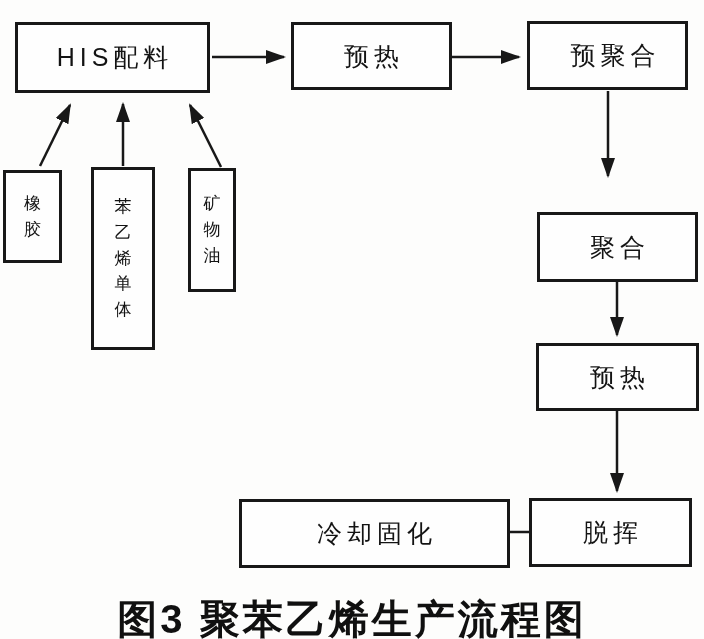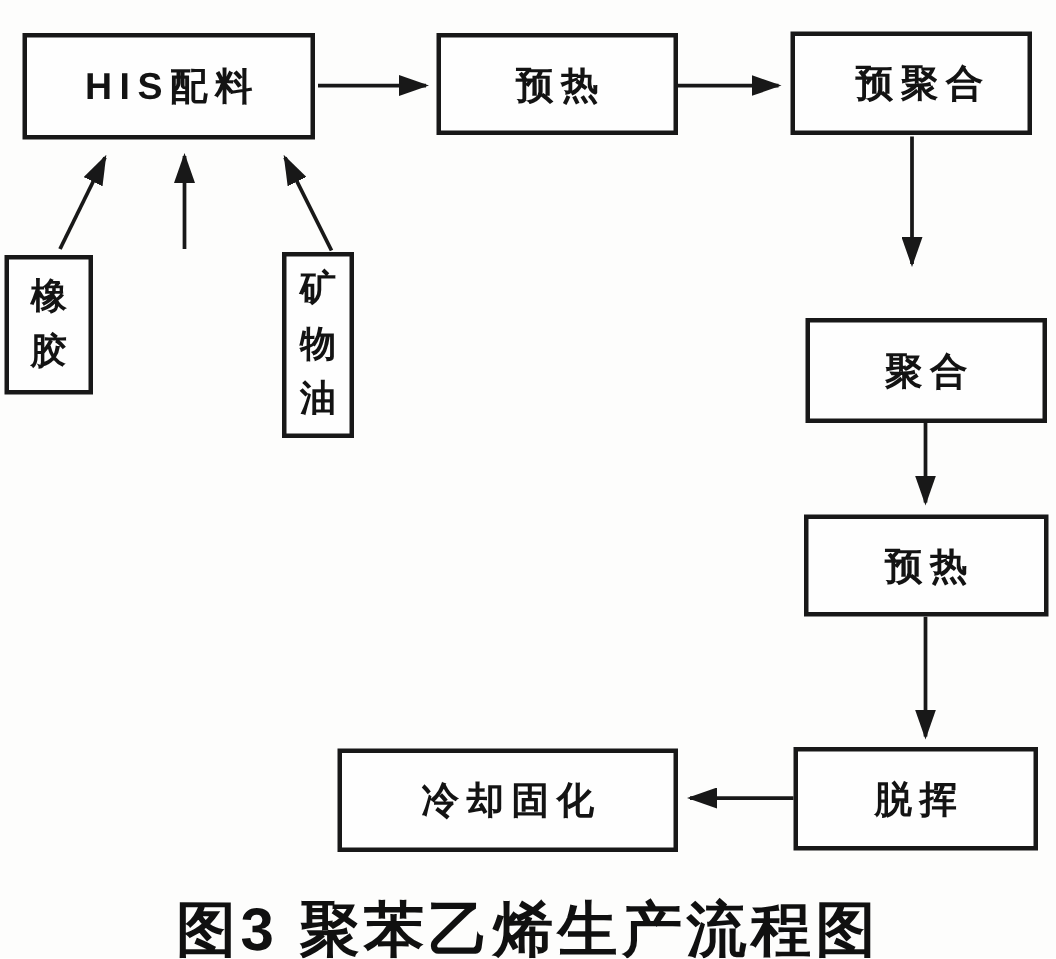--- a/index.html
+++ b/index.html
@@ -18,33 +18,32 @@
   }
   .node {
     position: absolute;
     box-sizing: border-box;
     border: 3px solid #181818;
     background: #fefefe;
     display: flex;
     align-items: center;
     justify-content: center;
     text-align: center;
-    font-weight: bold;
   }
   .hlabel {
     font-size: 25px;
     letter-spacing: 5px;
     padding-left: 5px; 
     white-space: nowrap;
     color: #131313;
   }
   
   .vbox .vlabel {
     width: 1.15em;
-    font-size: 24px;
+    font-size: 17px;
     line-height: 1.52;
     word-break: break-all;
     text-align: center;
     color: #131313;
   }
   #arrow-layer {
     position: absolute;
     left: 0; top: 0;
     width: 704px;
     height: 639px;
@@ -103,28 +102,31 @@
   </div>
 
   <div class="node" style="left:536px; top:343px; width:163px; height:68px;">
     <span class="hlabel">预热</span>
   </div>
 
   <div class="node" style="left:529px; top:498px; width:163px; height:69px;">
     <span class="hlabel">脱挥</span>
   </div>
 
-  <div class="node" style="left:225px; top:499px; width:227px; height:69px;">
+  <div class="node" style="left:239px; top:499px; width:271px; height:69px;">
     <span class="hlabel">冷却固化</span>
   </div>
 
   <div class="node vbox" style="left:3px; top:170px; width:59px; height:93px;">
     <span class="vlabel">橡胶</span>
   </div>
 
+  <div class="node vbox" style="left:91px; top:167px; width:64px; height:183px;">
+    <span class="vlabel">苯乙烯单体</span>
+  </div>
 
   <div class="node vbox" style="left:188px; top:168px; width:48px; height:124px;">
     <span class="vlabel">矿物油</span>
   </div>
 
   <div id="caption">图3 聚苯乙烯生产流程图</div>
 
 </div>
 
 </body></html>

